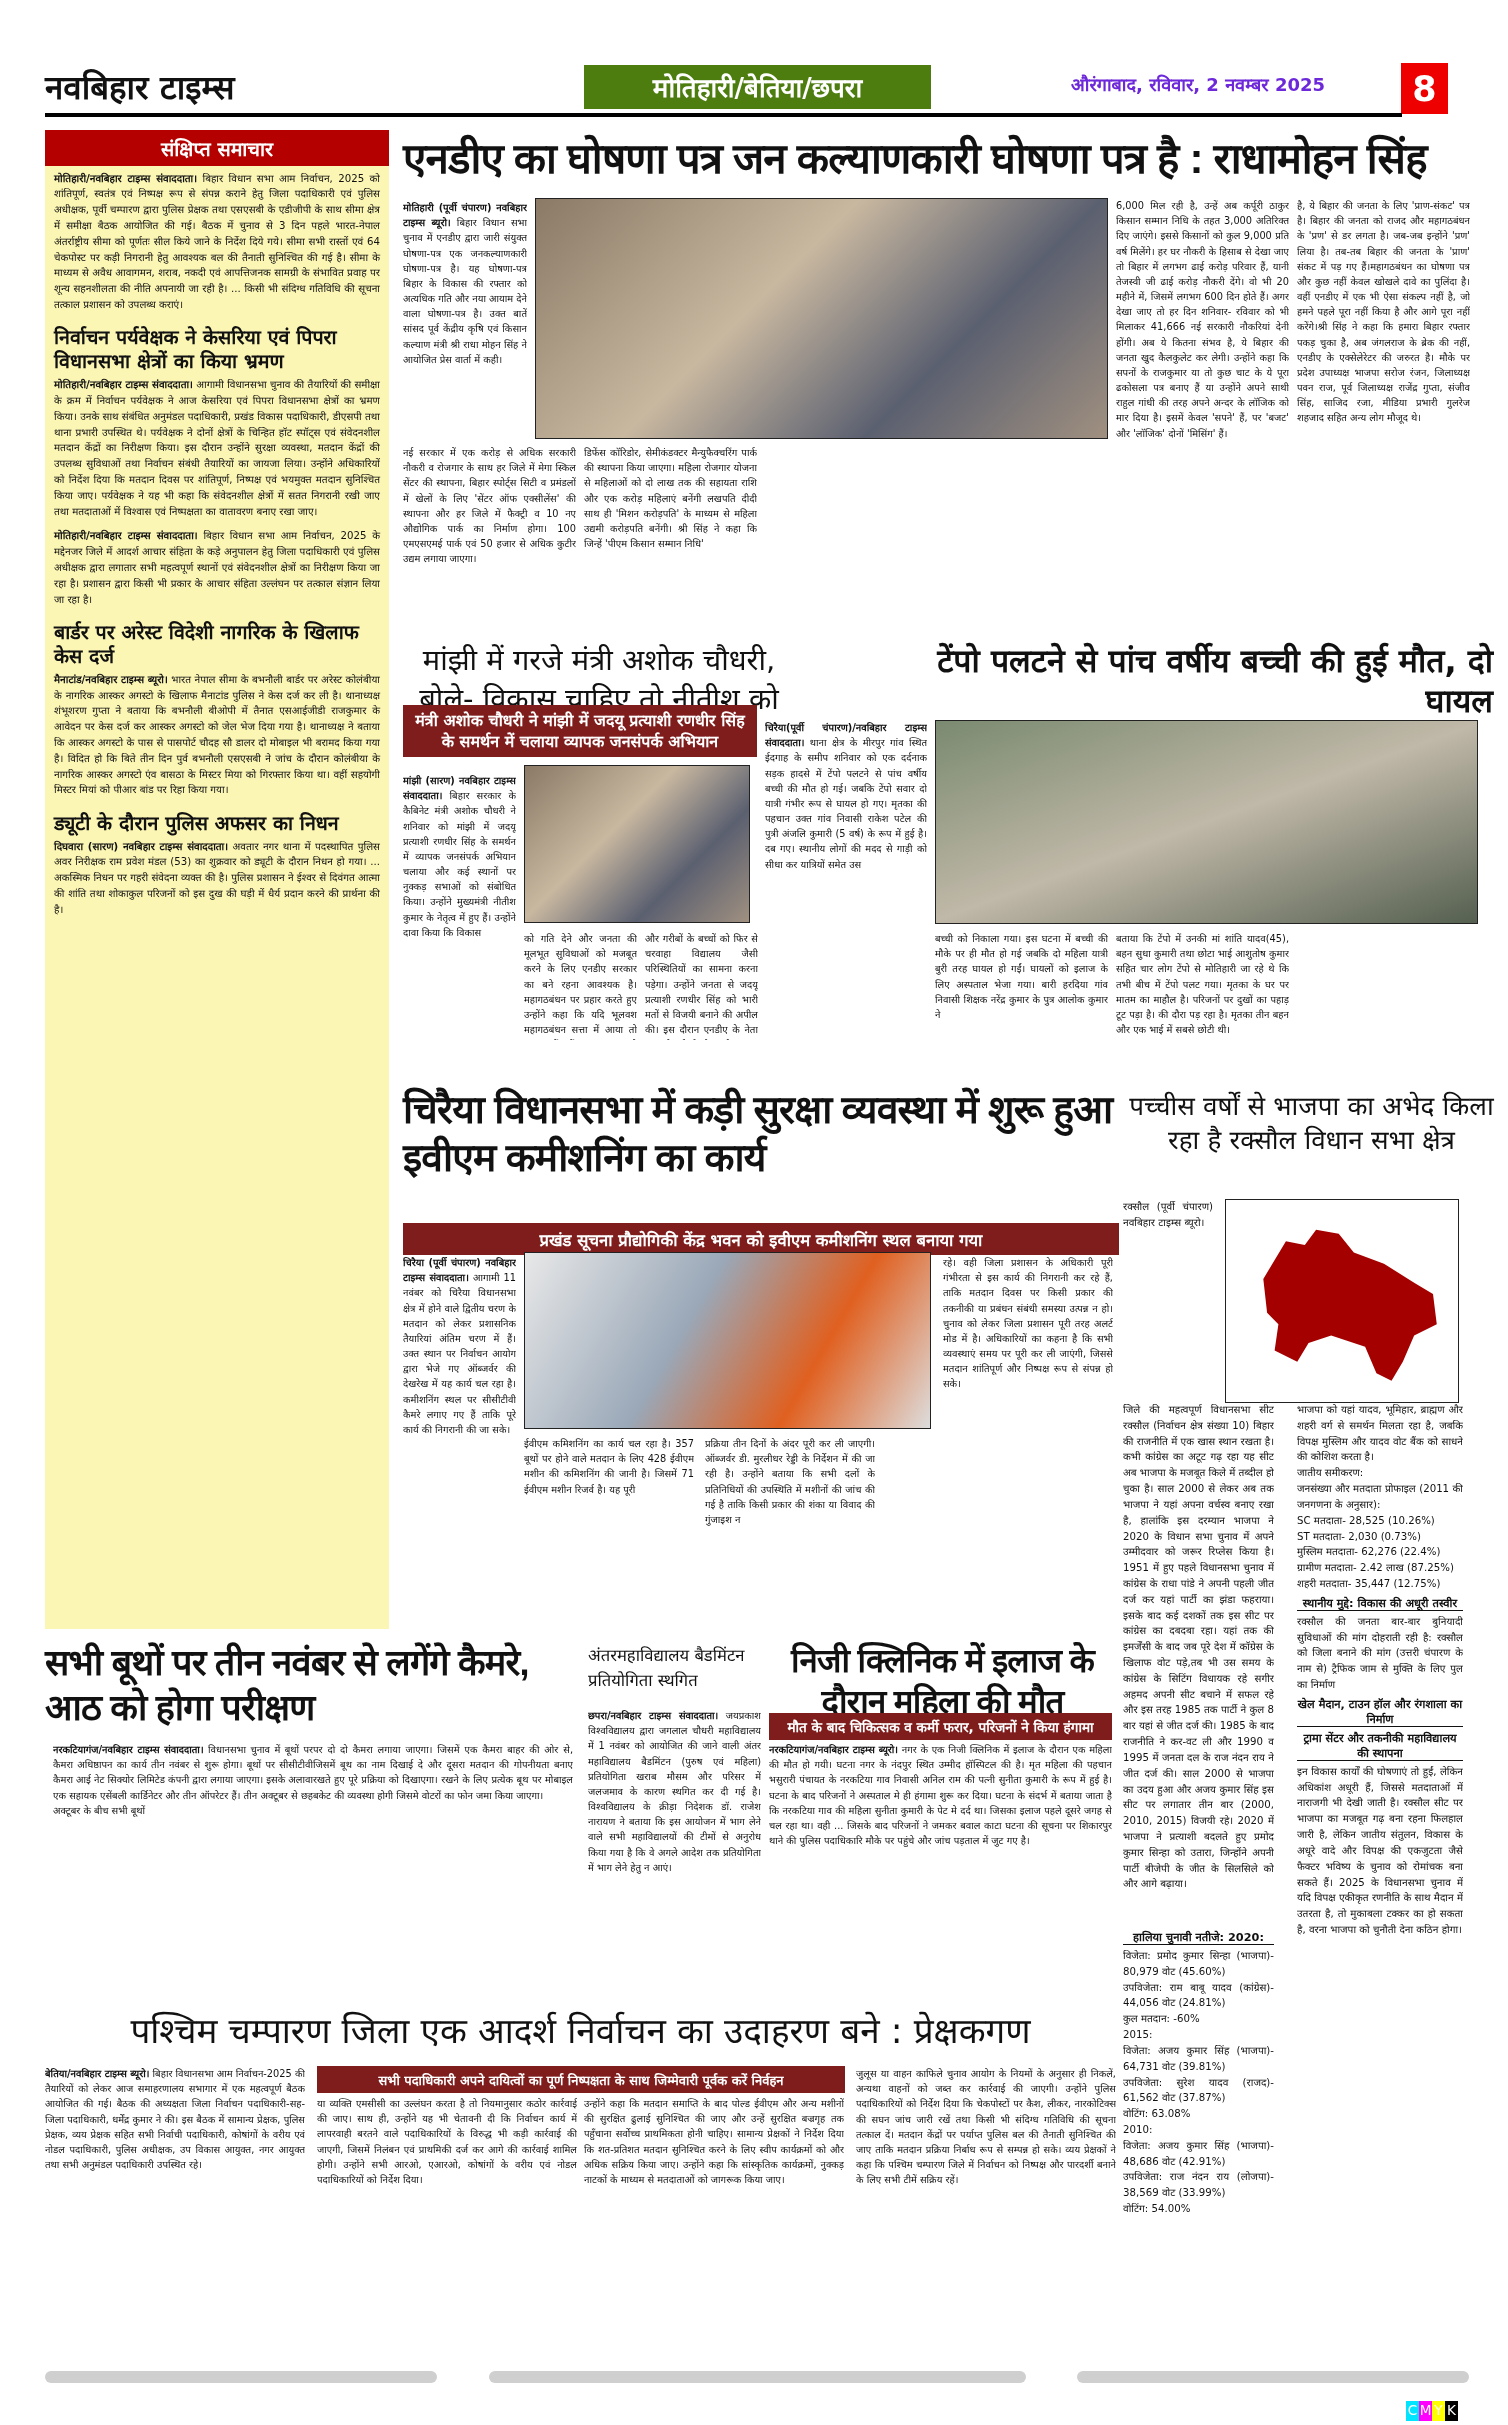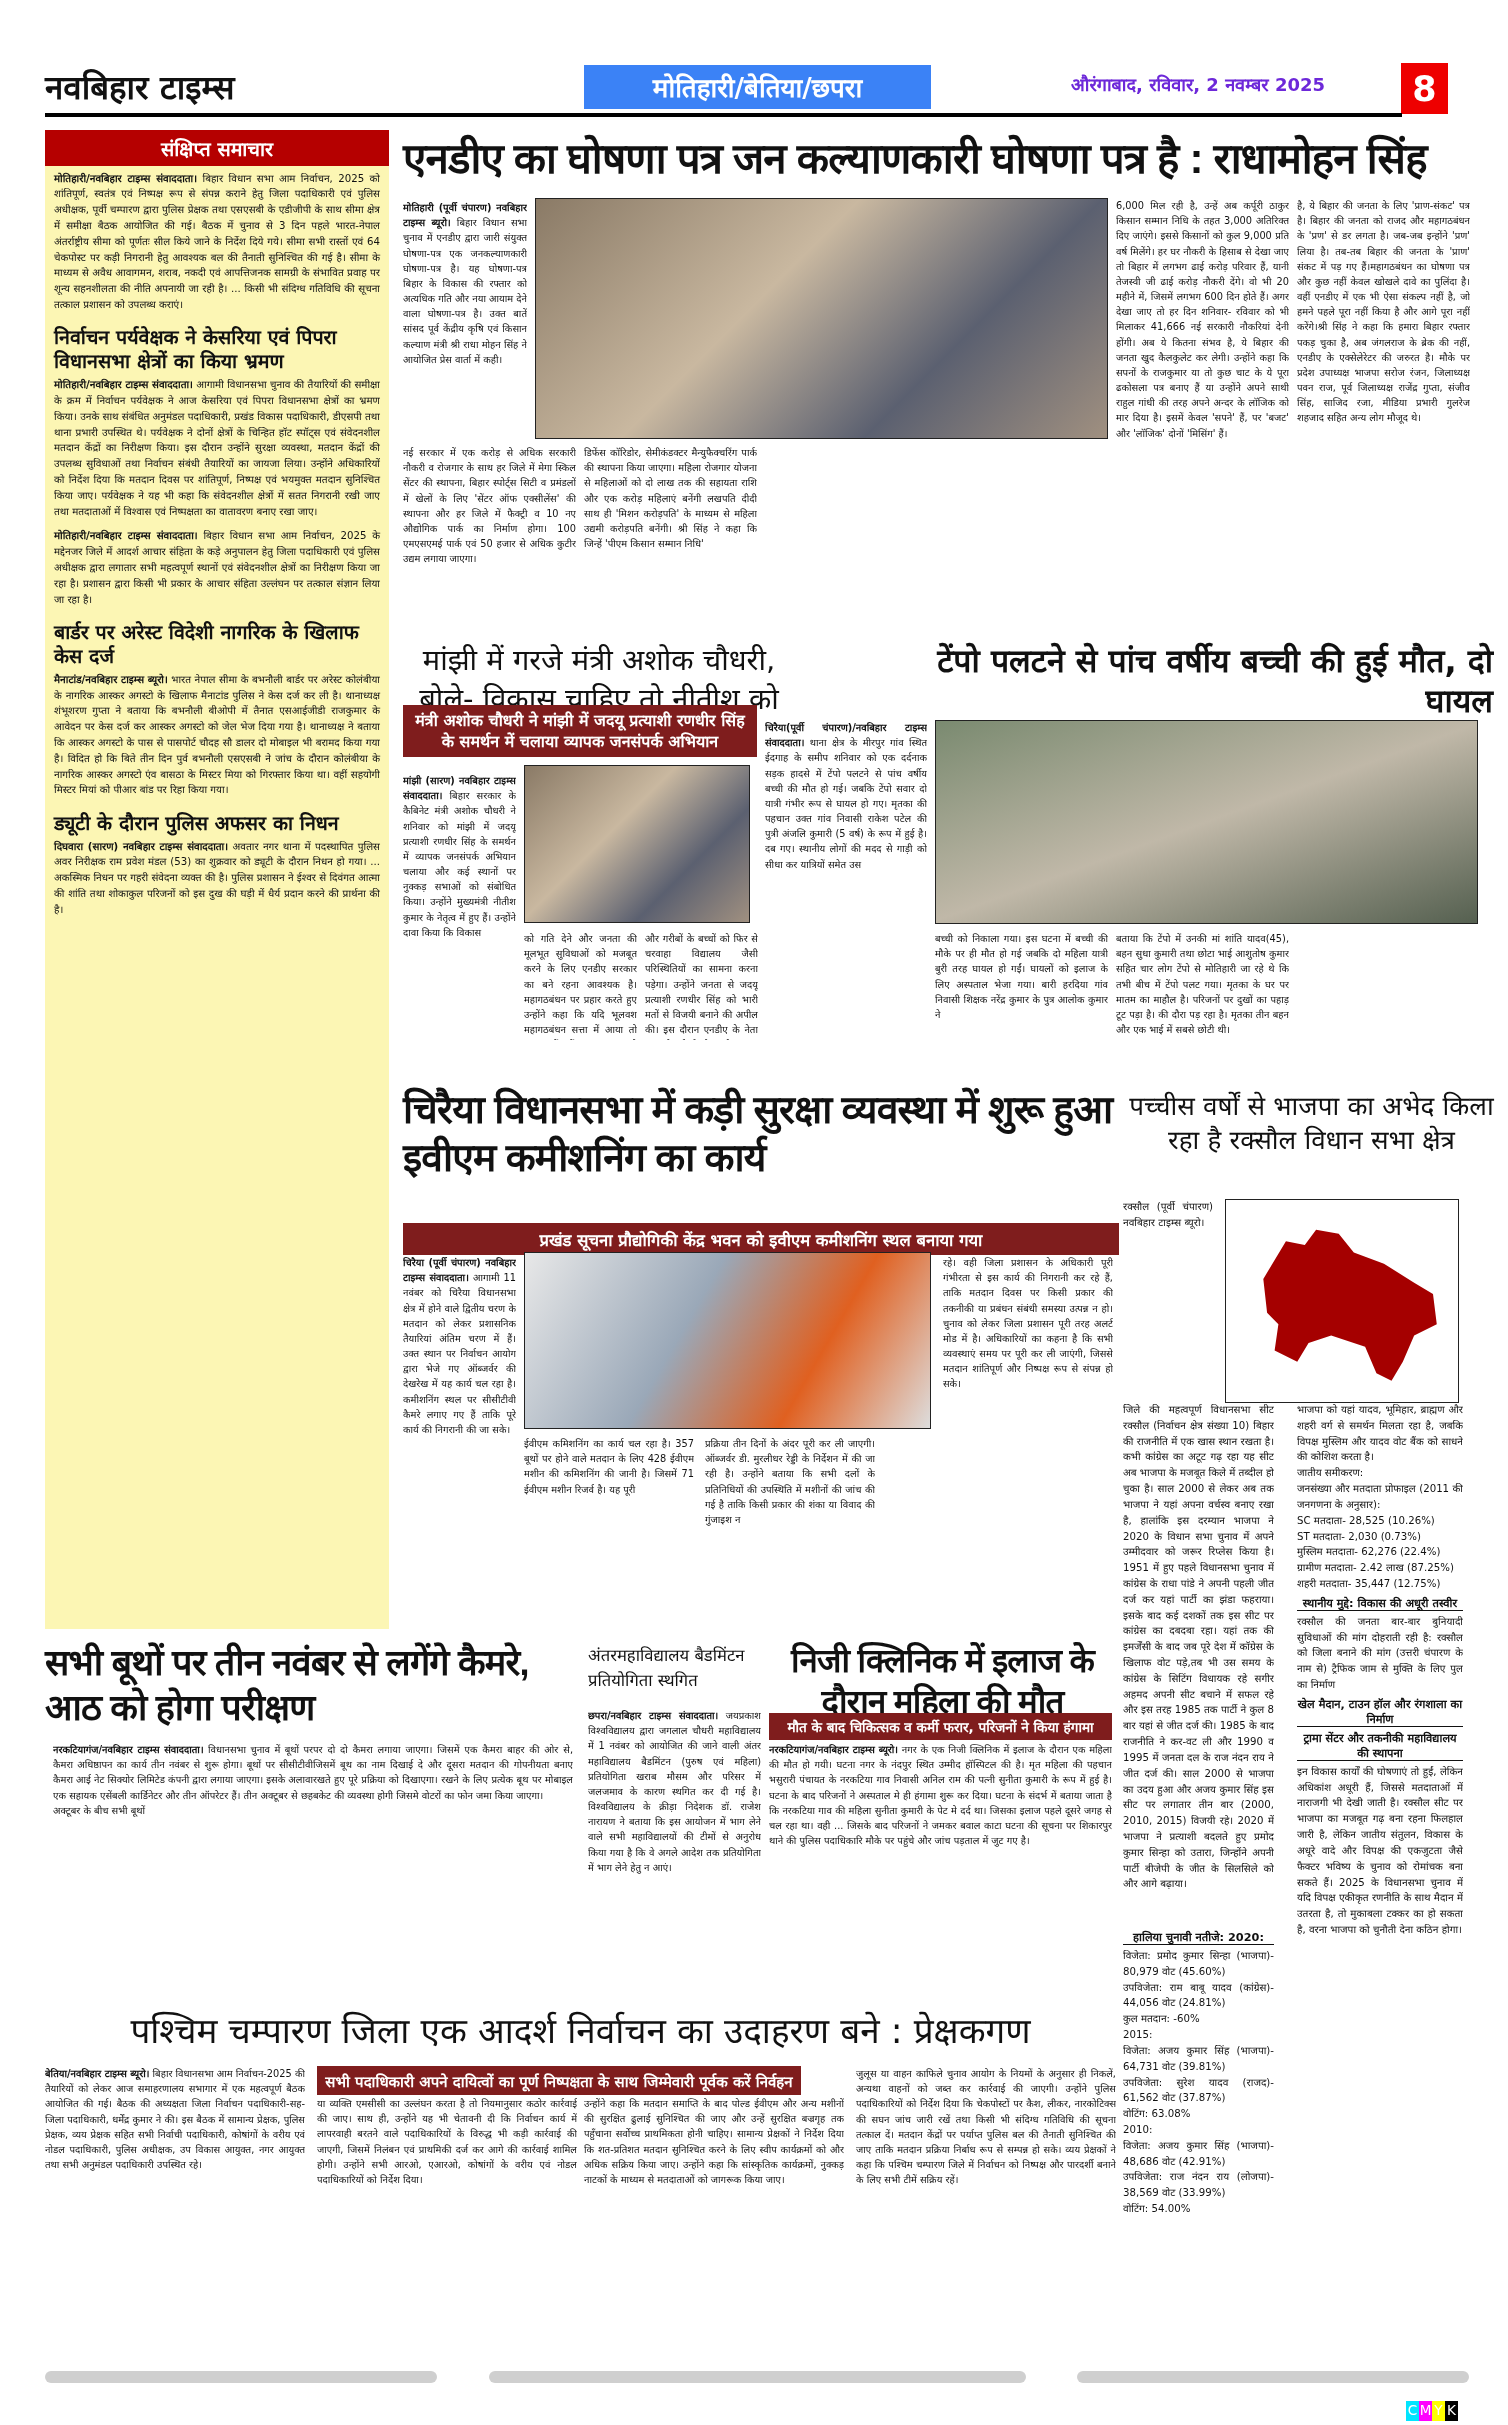--- a/index.html
+++ b/index.html
@@ -1,19 +1,19 @@
 <!DOCTYPE html>
 <html style="font-size:12px"><head>
 <meta charset="utf-8">
 <style>
 *{box-sizing:border-box;margin:0;padding:0}
 body{width:1508px;height:2426px;background:#fff;font-family:"DejaVu Sans",sans-serif;color:#111;position:relative;overflow:hidden}
 .abs{position:absolute}
 .masthead .brand{left:45px;top:64px;font-size:33px;font-weight:bold;font-family:"DejaVu Serif",serif}
-.masthead .edition{left:584px;top:65px;width:347px;height:44px;background:#3b82f6;color:#fff;font-size:26px;font-weight:bold;display:flex;align-items:center;justify-content:center}
+.masthead .edition{left:584px;top:65px;width:347px;height:44px;background:#4d7c0f;color:#fff;font-size:26px;font-weight:bold;display:flex;align-items:center;justify-content:center}
 .masthead .date{left:1071px;top:72px;font-size:18px;color:#6d28d9;font-weight:bold}
 .masthead .pageno{left:1401px;top:63px;width:47px;height:51px;background:#e00;color:#fff;font-size:35px;font-weight:bold;display:flex;align-items:center;justify-content:center}
 .masthead .rule{left:45px;top:113px;width:1357px;height:3.8px;background:#000}
 .brief{left:45px;top:130px;width:344px;height:1499px;background:#fcf6b4}
 .brief .hdr{background:#b50000;color:#fff;font-size:19.6px;font-weight:bold;text-align:center;padding:4.5px 0}
 .brief .item{padding:4.5px 9px}
 .brief h3{font-size:19.6px;line-height:1.22;font-weight:bold;margin:4.5px 0 3px}
 .brief p{font-size:10.2px;line-height:1.55;text-align:justify}
 .brief p b{font-weight:bold}
 .photo{background:linear-gradient(135deg,#8a7a66,#c9b8a0 40%,#5b6070 70%,#a09080);border:1.5px solid #222}
@@ -132,21 +132,21 @@
 <div class="abs col" style="left:313px;top:1742px;width:260px;height:249px">पर दो दो कैमरा लगाया जाएगा। जिसमें एक कैमरा बाहर की ओर से, जिसमें बूथ का नाम दिखाई दे और दूसरा मतदान की गोपनीयता बनाए रखते हुए पूरे प्रक्रिया को दिखाएगा। रखने के लिए प्रत्येक बूथ पर मोबाइल बकेट की व्यवस्था होगी जिसमे वोटरों का फोन जमा किया जाएगा।</div>
 
 <div class="abs" style="left:588px;top:1644px;width:173px;font-size:16.6px;line-height:1.5;">अंतरमहाविद्यालय बैडमिंटन प्रतियोगिता स्थगित</div>
 <div class="abs col" style="left:588px;top:1708px;width:173px;height:283px"><b>छपरा/नवबिहार टाइम्स संवाददाता।</b> <span>जयप्रकाश विश्वविद्यालय द्वारा जगलाल चौधरी महाविद्यालय में 1 नवंबर को आयोजित की जाने वाली अंतर महाविद्यालय बैडमिंटन (पुरुष एवं महिला) प्रतियोगिता खराब मौसम और परिसर में जलजमाव के कारण स्थगित कर दी गई है। विश्वविद्यालय के क्रीड़ा निदेशक डॉ. राजेश नारायण ने बताया कि इस आयोजन में भाग लेने वाले सभी महाविद्यालयों की टीमों से अनुरोध किया गया है कि वे अगले आदेश तक प्रतियोगिता में भाग लेने हेतु न आएं।</span></div>
 
 <div class="abs headline-xl" style="left:769px;top:1640px;width:347px;font-size:33px;line-height:1.25;text-align:center">निजी क्लिनिक में इलाज के दौरान महिला की मौत</div>
 <div class="abs redbar" style="left:769px;top:1713px;width:343px;font-size:13.6px;padding:3.8px 0">मौत के बाद चिकित्सक व कर्मी फरार, परिजनों ने किया हंगामा</div>
 <div class="abs col" style="left:769px;top:1742px;width:343px;height:249px"><b>नरकटियागंज/नवबिहार टाइम्स ब्यूरो।</b> <span>नगर के एक निजी क्लिनिक में इलाज के दौरान एक महिला की मौत हो गयी। घटना नगर के नंदपुर स्थित उम्मीद हॉस्पिटल की है। मृत महिला की पहचान भसुरारी पंचायत के नरकटिया गाव निवासी अनिल राम की पत्नी सुनीता कुमारी के रूप में हुई है। घटना के बाद परिजनों ने अस्पताल मे ही हंगामा शुरू कर दिया। घटना के संदर्भ में बताया जाता है कि नरकटिया गाव की महिला सुनीता कुमारी के पेट मे दर्द था। जिसका इलाज पहले दूसरे जगह से चल रहा था। वही ... जिसके बाद परिजनों ने जमकर बवाल काटा घटना की सूचना पर शिकारपुर थाने की पुलिस पदाधिकारि मौके पर पहुंचे और जांच पड़ताल में जुट गए है।</span></div>
 
 <div class="abs" style="left:45px;top:2009px;width:1071px;font-size:35px;line-height:1.3;text-align:center">पश्चिम चम्पारण जिला एक आदर्श निर्वाचन का उदाहरण बने : प्रेक्षकगण</div>
-<div class="abs redbar" style="left:317px;top:2066px;width:484px;font-size:15px;padding:4.5px 0">सभी पदाधिकारी अपने दायित्वों का पूर्ण निष्पक्षता के साथ जिम्मेवारी पूर्वक करें निर्वहन</div>
+<div class="abs redbar" style="left:317px;top:2066px;width:528px;font-size:13px;padding:4.5px 0">सभी पदाधिकारी अपने दायित्वों का पूर्ण निष्पक्षता के साथ जिम्मेवारी पूर्वक करें निर्वहन</div>
 <div class="abs col" style="left:45px;top:2066px;width:260px;height:256px"><b>बेतिया/नवबिहार टाइम्स ब्यूरो।</b> <span>बिहार विधानसभा आम निर्वाचन-2025 की तैयारियों को लेकर आज समाहरणालय सभागार में एक महत्वपूर्ण बैठक आयोजित की गई। बैठक की अध्यक्षता जिला निर्वाचन पदाधिकारी-सह-जिला पदाधिकारी, धर्मेंद्र कुमार ने की। इस बैठक में सामान्य प्रेक्षक, पुलिस प्रेक्षक, व्यय प्रेक्षक सहित सभी निर्वाची पदाधिकारी, कोषांगों के वरीय एवं नोडल पदाधिकारी, पुलिस अधीक्षक, उप विकास आयुक्त, नगर आयुक्त तथा सभी अनुमंडल पदाधिकारी उपस्थित रहे।</span></div>
 <div class="abs col" style="left:317px;top:2096px;width:260px;height:226px">या व्यक्ति एमसीसी का उल्लंघन करता है तो नियमानुसार कठोर कार्रवाई की जाए। साथ ही, उन्होंने यह भी चेतावनी दी कि निर्वाचन कार्य में लापरवाही बरतने वाले पदाधिकारियों के विरुद्ध भी कड़ी कार्रवाई की जाएगी, जिसमें निलंबन एवं प्राथमिकी दर्ज कर आगे की कार्रवाई शामिल होगी। उन्होंने सभी आरओ, एआरओ, कोषांगों के वरीय एवं नोडल पदाधिकारियों को निर्देश दिया।</div>
 <div class="abs col" style="left:584px;top:2096px;width:260px;height:226px">उन्होंने कहा कि मतदान समाप्ति के बाद पोल्ड ईवीएम और अन्य मशीनों की सुरक्षित ढुलाई सुनिश्चित की जाए और उन्हें सुरक्षित बज्रगृह तक पहुँचाना सर्वोच्च प्राथमिकता होनी चाहिए। सामान्य प्रेक्षकों ने निर्देश दिया कि शत-प्रतिशत मतदान सुनिश्चित करने के लिए स्वीप कार्यक्रमों को और अधिक सक्रिय किया जाए। उन्होंने कहा कि सांस्कृतिक कार्यक्रमों, नुक्कड़ नाटकों के माध्यम से मतदाताओं को जागरूक किया जाए।</div>
 <div class="abs col" style="left:856px;top:2066px;width:260px;height:256px">जुलूस या वाहन काफिले चुनाव आयोग के नियमों के अनुसार ही निकलें, अन्यथा वाहनों को जब्त कर कार्रवाई की जाएगी। उन्होंने पुलिस पदाधिकारियों को निर्देश दिया कि चेकपोस्टों पर कैश, लीकर, नारकोटिक्स की सघन जांच जारी रखें तथा किसी भी संदिग्ध गतिविधि की सूचना तत्काल दें। मतदान केंद्रों पर पर्याप्त पुलिस बल की तैनाती सुनिश्चित की जाए ताकि मतदान प्रक्रिया निर्बाध रूप से सम्पन्न हो सके। व्यय प्रेक्षकों ने कहा कि पश्चिम चम्पारण जिले में निर्वाचन को निष्पक्ष और पारदर्शी बनाने के लिए सभी टीमें सक्रिय रहें।</div>
 
 <div class="abs footer-bar" style="left:45px;top:2371px;width:392px"></div>
 <div class="abs footer-bar" style="left:489px;top:2371px;width:537px"></div>
 <div class="abs footer-bar" style="left:1077px;top:2371px;width:392px"></div>
 <div class="abs cmyk" style="left:1406px;top:2401px">
   <span style="background:#00e5ff">C</span><span style="background:#ff00ff">M</span><span style="background:#ffff00">Y</span><span style="background:#000">K</span>

